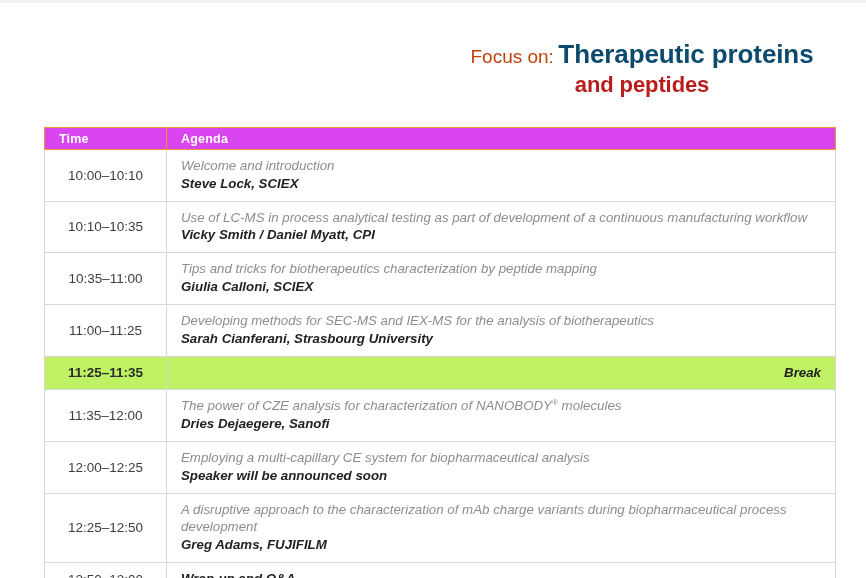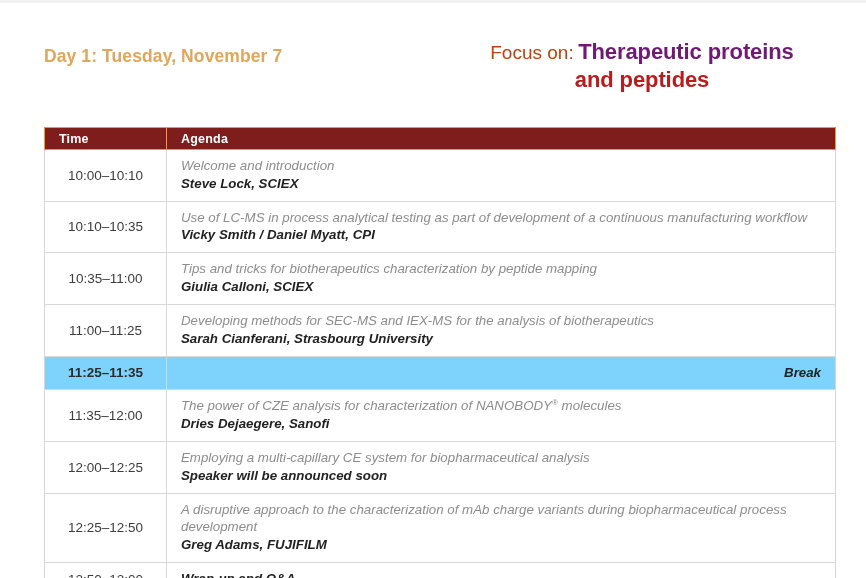--- a/index.html
+++ b/index.html
@@ -58,23 +58,23 @@
   }
   .focus-line1 {
     white-space: nowrap;
   }
   .focus-label {
     font-size: 19px;
     font-weight: normal;
     color: #c2410c;
   }
   .focus-value {
-    font-size: 22px;
-    font-weight: bold;
-    color: #701a75;
+    font-size: 26px;
+    font-weight: bold;
+    color: #0c4a6e;
     letter-spacing: -0.1px;
   }
   .focus-line2 {
     font-size: 22px;
     font-weight: bold;
     color: #b91c1c;
     letter-spacing: -0.1px;
   }
 
   
@@ -85,21 +85,21 @@
     width: 791px;
     border-collapse: collapse;
     table-layout: fixed;
   }
   .agenda-table th, .agenda-table td {
     border: 1px solid #d8d8d8;
     vertical-align: middle;
     padding: 0;
   }
   .agenda-table thead th {
-    background: #7f1d1d;
+    background: #d946ef;
     color: #ffffff;
     font-size: 12.5px;
     font-weight: bold;
     text-align: left;
     height: 22px;
     border-color: #f2972f;
     padding: 0 0 0 14px;
     letter-spacing: 0.2px;
   }
   .col-time  { width: 122px; }
@@ -126,40 +126,39 @@
     font-size: 8px;
     vertical-align: super;
     line-height: 0;
   }
   .talk-speaker {
     font-size: 13.3px;
     color: #222222;
     font-weight: bold;
   }
   tr.break-row td {
-    background: #7dd3fc;
+    background: #bef264;
   }
   tr.break-row td.time-cell {
     font-weight: bold;
     color: #2b2b2b;
   }
   tr.break-row .talk-speaker {
     font-weight: bold;
     text-align: right;
   }
 </style>
 </head>
 <body>
 
 <div class="top-edge"></div>
 
 <div class="page">
 
   <div class="header">
-    <div class="day-title">Day 1: Tuesday, November 7</div>
 
     <div class="focus-block">
       <div class="focus-line1">
         <span class="focus-label">Focus on:</span>
         <span class="focus-value">Therapeutic proteins</span>
       </div>
       <div class="focus-line2">and peptides</div>
     </div>
   </div>
 

